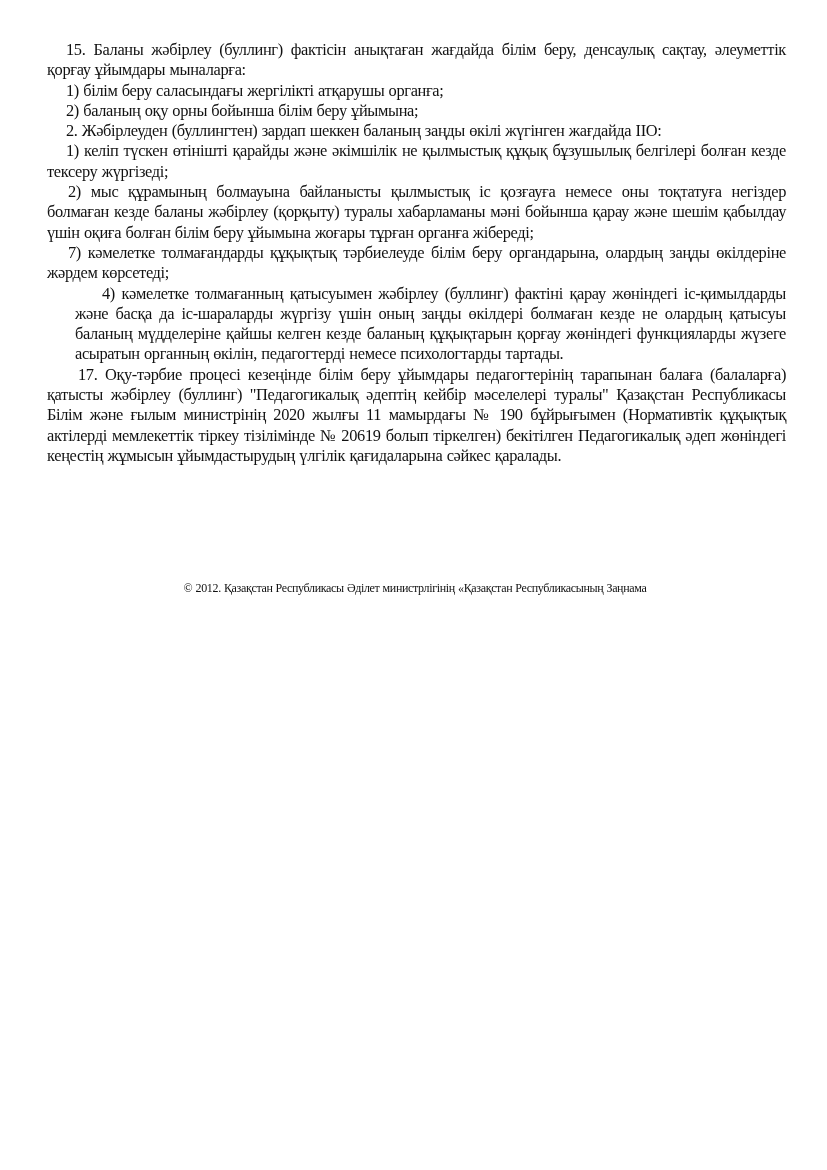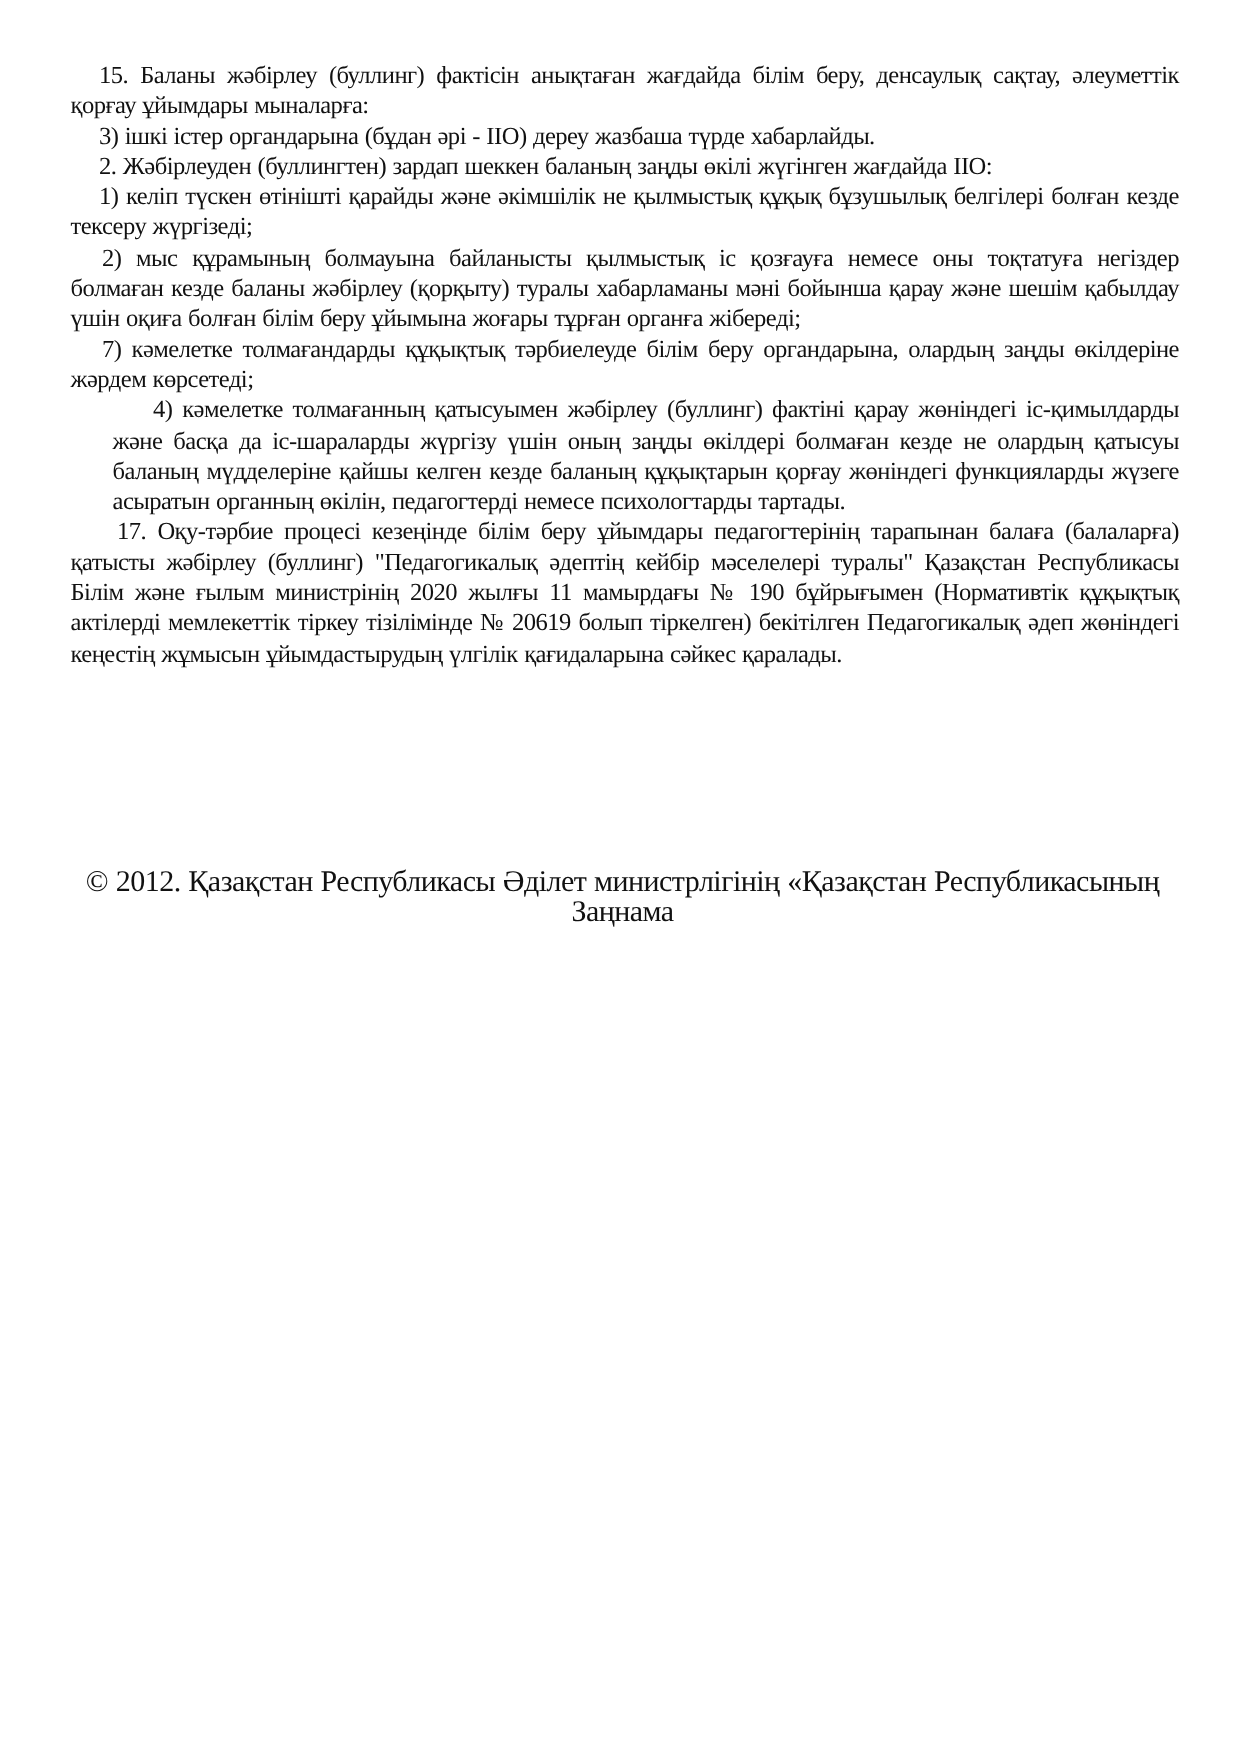--- a/index.html
+++ b/index.html
@@ -10,31 +10,32 @@
     font-size: 16.4px; line-height: 20.3px; color: #111111;
   }
   .p { margin: 0; text-align: justify; text-align-last: left; }
   .ind1 { text-indent: 19px; }
   .ind2 { text-indent: 21px; }
   .ind4 { text-indent: 27px; margin-left: 28px; }
   .ind5 { text-indent: 31px; }
   .footer {
     position: absolute; left: 40px; top: 578px; width: 750px;
     font-family: "Liberation Serif", serif;
-    font-size: 20px; line-height: 20.3px; color: #111111;
+    font-size: 12px; line-height: 20.3px; color: #111111;
     text-align: center;
   }
   .condensed { letter-spacing: -0.35px; word-spacing: 0.5px; }
 </style>
 </head>
 <body>
 
 <div class="page condensed">
   <p class="p ind1">15. Баланы жәбірлеу (буллинг) фактісін анықтаған жағдайда білім беру, денсаулық сақтау, әлеуметтік қорғау ұйымдары мыналарға:</p>
-  <p class="p ind1">3) ішкі істер органдарына (бұдан әрі - ІІО) дереу жазбаша түрде хабарлайды.</p>
+  <p class="p ind1">1) білім беру саласындағы жергілікті атқарушы органға;</p>
+  <p class="p ind1">2) баланың оқу орны бойынша білім беру ұйымына;</p>
   <p class="p ind1">2. Жәбірлеуден (буллингтен) зардап шеккен баланың заңды өкілі жүгінген жағдайда ІІО:</p>
   <p class="p ind1">1) келіп түскен өтінішті қарайды және әкімшілік не қылмыстық құқық бұзушылық белгілері болған кезде тексеру жүргізеді;</p>
   <p class="p ind2">2) мыс құрамының болмауына байланысты қылмыстық іс қозғауға немесе оны тоқтатуға негіздер болмаған кезде баланы жәбірлеу (қорқыту) туралы хабарламаны мәні бойынша қарау және шешім қабылдау үшін оқиға болған білім беру ұйымына жоғары тұрған органға жібереді;</p>
   <p class="p ind2">7) кәмелетке толмағандарды құқықтық тәрбиелеуде білім беру органдарына, олардың заңды өкілдеріне жәрдем көрсетеді;</p>
   <p class="p ind4">4) кәмелетке толмағанның қатысуымен жәбірлеу (буллинг) фактіні қарау жөніндегі іс-қимылдарды және басқа да іс-шараларды жүргізу үшін оның заңды өкілдері болмаған кезде не олардың қатысуы баланың мүдделеріне қайшы келген кезде баланың құқықтарын қорғау жөніндегі функцияларды жүзеге асыратын органның өкілін, педагогтерді немесе психологтарды тартады.</p>
   <p class="p ind5">17. Оқу-тәрбие процесі кезеңінде білім беру ұйымдары педагогтерінің тарапынан балаға (балаларға) қатысты жәбірлеу (буллинг) "Педагогикалық әдептің кейбір мәселелері туралы" Қазақстан Республикасы Білім және ғылым министрінің 2020 жылғы 11 мамырдағы № 190 бұйрығымен (Нормативтік құқықтық актілерді мемлекеттік тіркеу тізілімінде № 20619 болып тіркелген) бекітілген Педагогикалық әдеп жөніндегі кеңестің жұмысын ұйымдастырудың үлгілік қағидаларына сәйкес қаралады.</p>
 </div>
 
 <div class="footer condensed">
   <div>© 2012. Қазақстан Республикасы Әділет министрлігінің «Қазақстан Республикасының Заңнама</div>

